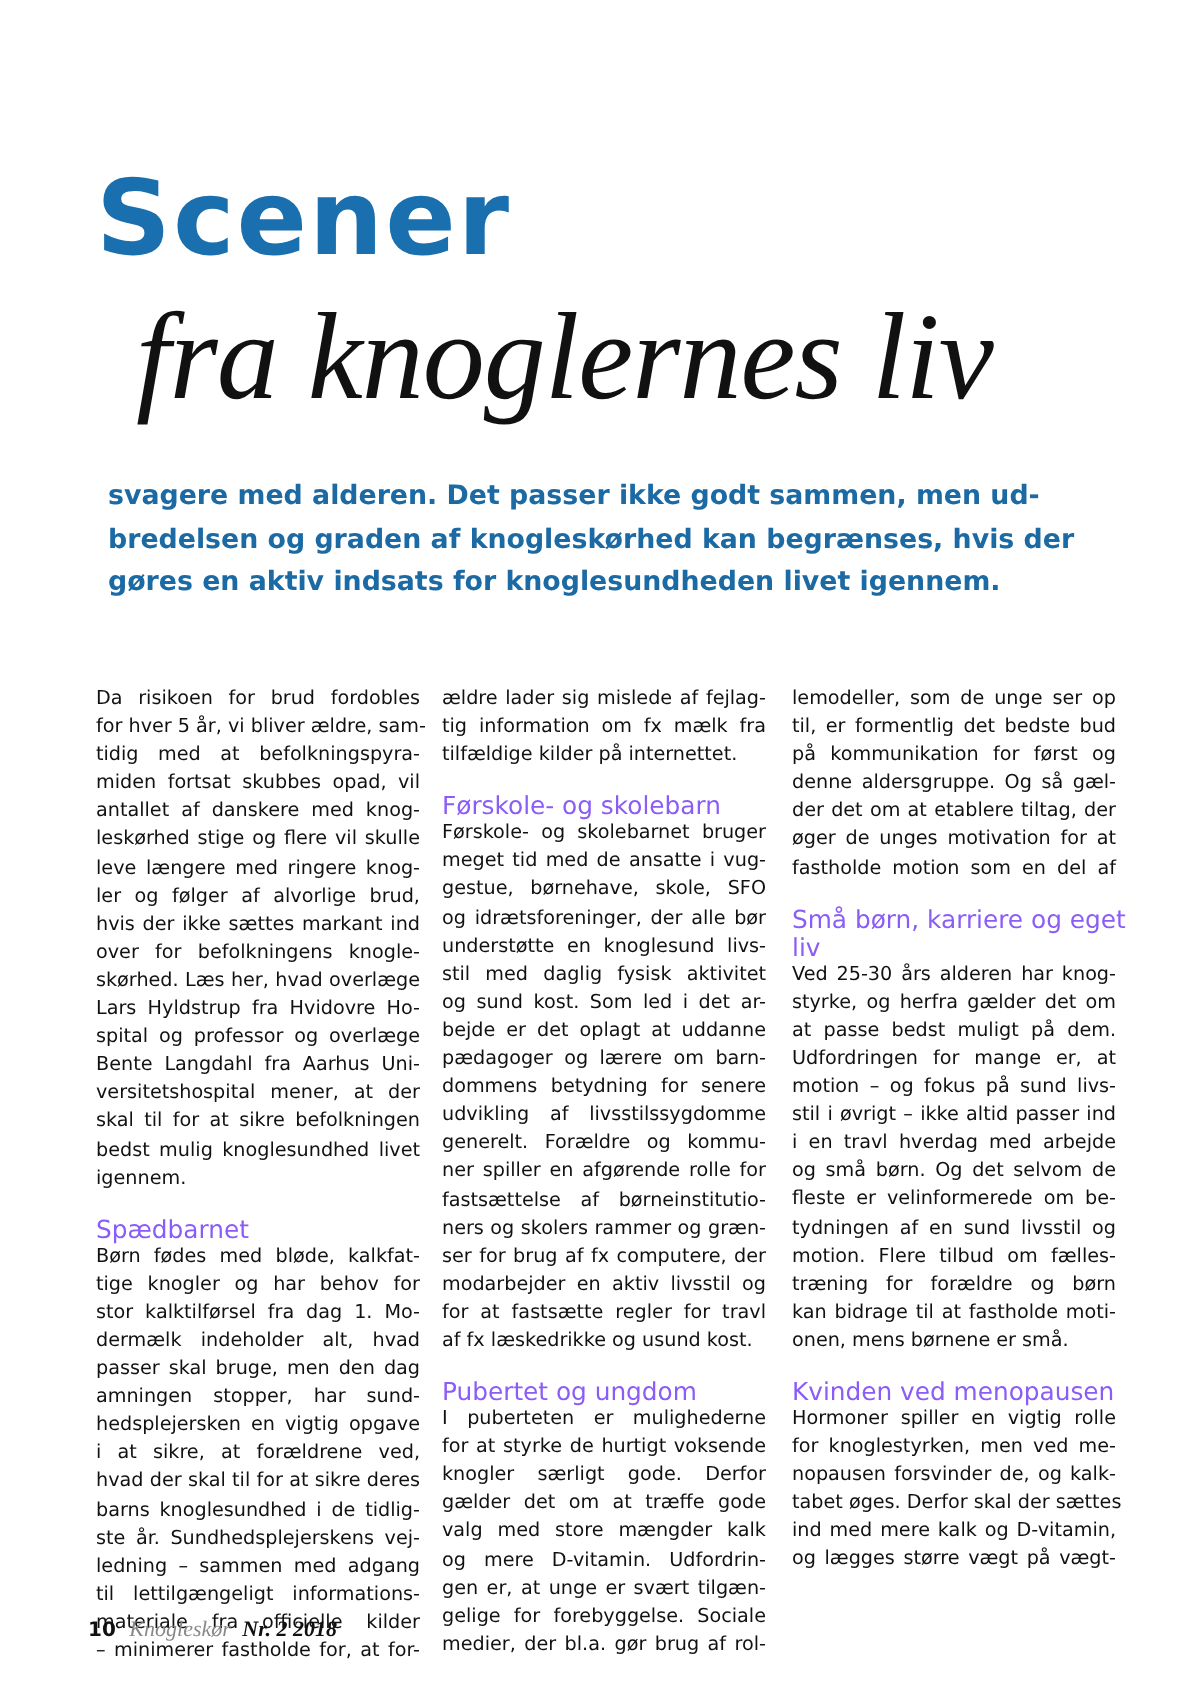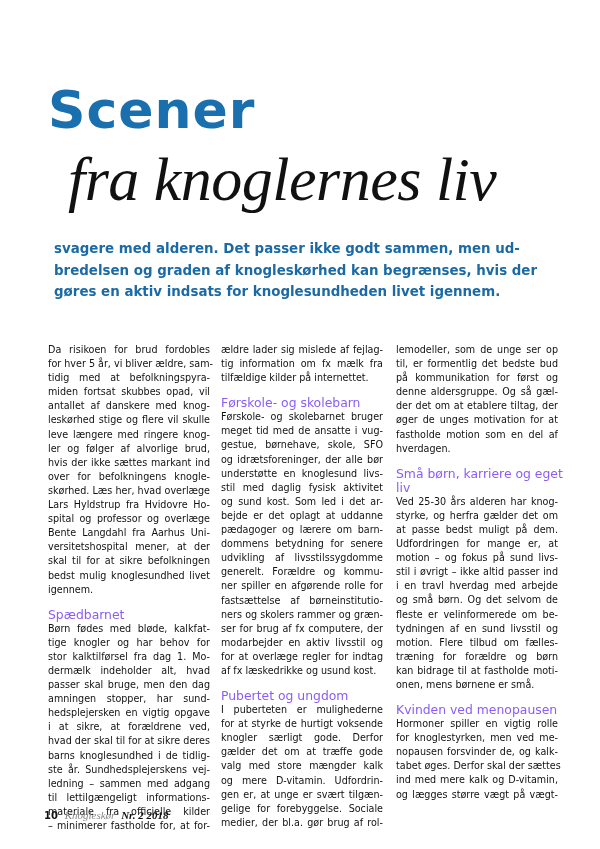--- a/index.html
+++ b/index.html
@@ -122,21 +122,21 @@
       <span class="ln">bejde er det oplagt at uddanne</span>
       <span class="ln">pædagoger og lærere om barn-</span>
       <span class="ln">dommens betydning for senere</span>
       <span class="ln">udvikling af livsstilssygdomme</span>
       <span class="ln">generelt. Forældre og kommu-</span>
       <span class="ln">ner spiller en afgørende rolle for</span>
       <span class="ln">fastsættelse af børneinstitutio-</span>
       <span class="ln">ners og skolers rammer og græn-</span>
       <span class="ln">ser for brug af fx computere, der</span>
       <span class="ln">modarbejder en aktiv livsstil og</span>
-      <span class="ln">for at overlæge regler for indtag</span>
+      <span class="ln">for at fastsætte regler for travl</span>
       <span class="ln last">af fx læskedrikke og usund kost.</span>
     </div>
     <span class="sub">Pubertet og ungdom</span>
     <div>
       <span class="ln">I puberteten er mulighederne</span>
       <span class="ln">for at styrke de hurtigt voksende</span>
       <span class="ln">knogler særligt gode. Derfor</span>
       <span class="ln">gælder det om at træffe gode</span>
       <span class="ln">valg med store mængder kalk</span>
       <span class="ln">og mere D-vitamin. Udfordrin-</span>
@@ -148,21 +148,20 @@
 
   <div class="col col-3">
     <div>
       <span class="ln">lemodeller, som de unge ser op</span>
       <span class="ln">til, er formentlig det bedste bud</span>
       <span class="ln">på kommunikation for først og</span>
       <span class="ln">denne aldersgruppe. Og så gæl-</span>
       <span class="ln">der det om at etablere tiltag, der</span>
       <span class="ln">øger de unges motivation for at</span>
       <span class="ln">fastholde motion som en del af</span>
-      <span class="ln last">hverdagen.</span>
     </div>
     <span class="sub">
       <span style="display:block">Små børn, karriere og eget</span>
       <span style="display:block; margin-top:-1px">liv</span>
     </span>
     <div>
       <span class="ln">Ved 25-30 års alderen har knog-</span>
       <span class="ln">styrke, og herfra gælder det om</span>
       <span class="ln">at passe bedst muligt på dem.</span>
       <span class="ln">Udfordringen for mange er, at</span>

